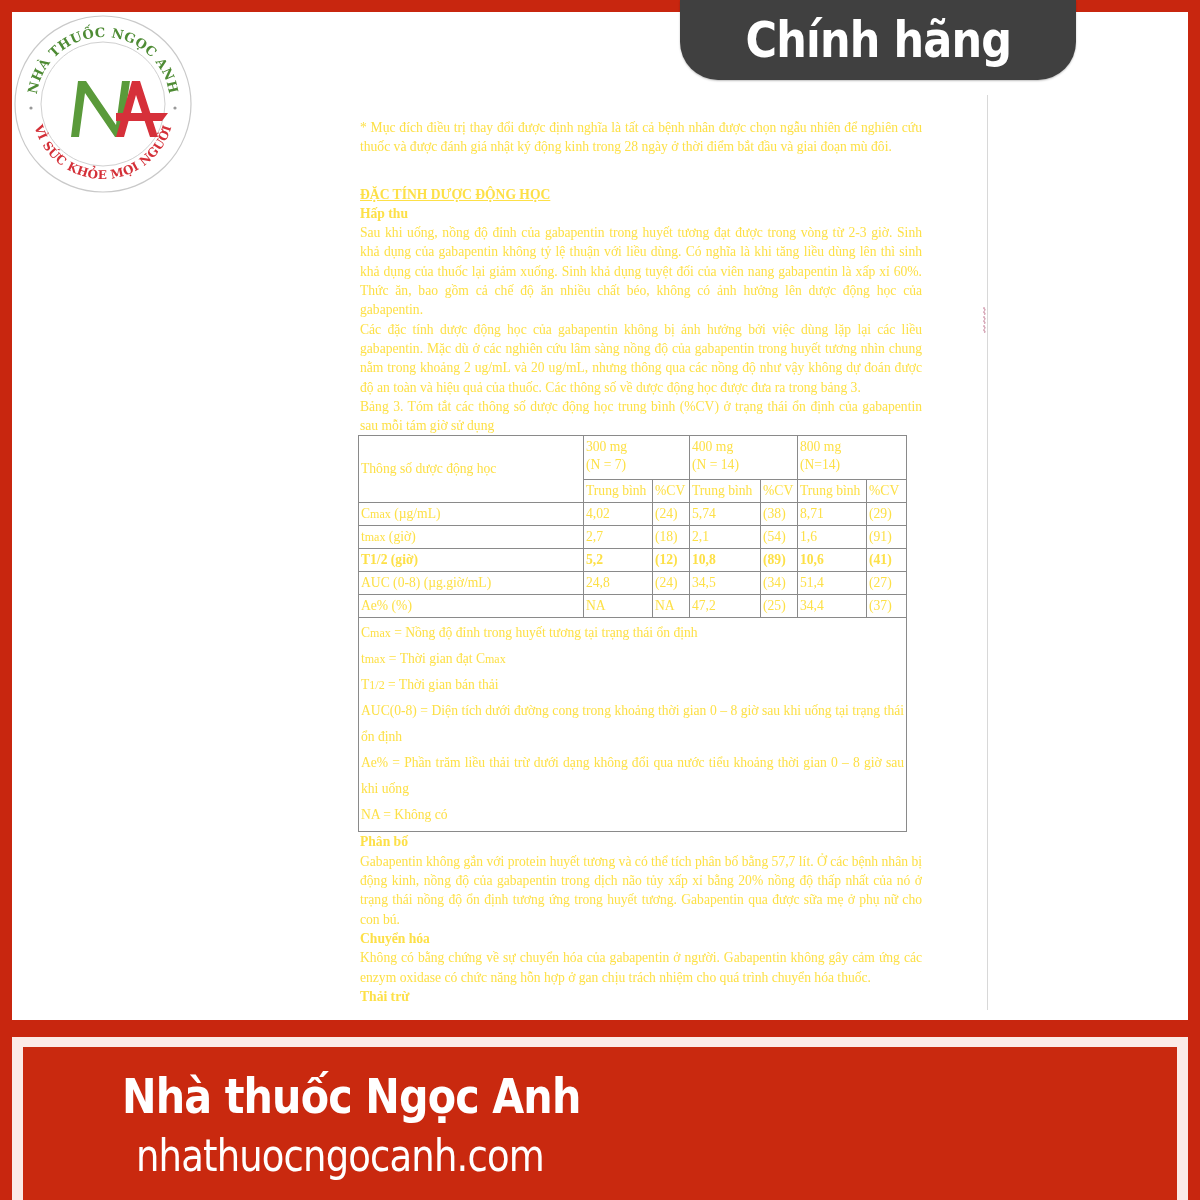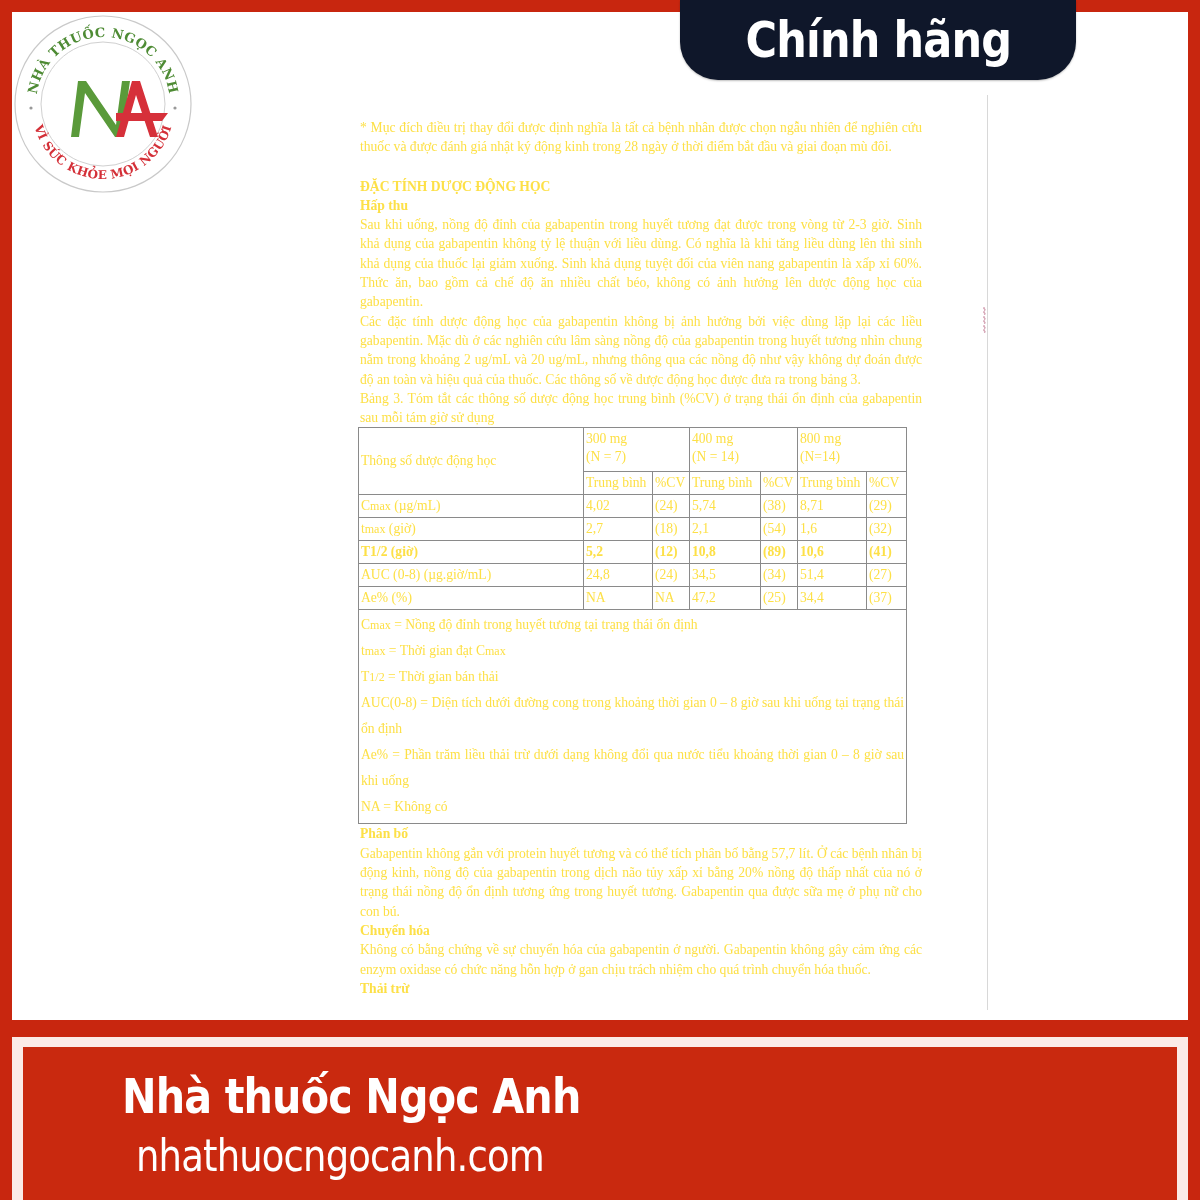--- a/index.html
+++ b/index.html
@@ -2,21 +2,21 @@
 <html><head>
 <meta charset="utf-8">
 <style>
   html, body { margin:0; padding:0; }
   body { width:1200px; height:1200px; position:relative; overflow:hidden; background:#c8260f; font-family:"Liberation Serif", serif; }
   .frame-white { position:absolute; left:12px; top:12px; width:1176px; height:1008px; background:#ffffff; }
   .page-rule { position:absolute; left:987px; top:95px; width:1px; height:915px; background:#d8d8d8; }
   .stamp-mark { position:absolute; left:977px; top:306px; width:12px; height:90px; color:#c98aa0; font-size:8px; writing-mode:vertical-rl; letter-spacing:1px; opacity:.8; }
 
   
-  .badge { position:absolute; left:680px; top:0; width:396px; height:80px; background:#0f172a; border-radius:0 0 38px 38px; box-shadow:0 1px 2px rgba(0,0,0,.25); display:flex; align-items:center; justify-content:center; }
+  .badge { position:absolute; left:680px; top:0; width:396px; height:80px; background:#404040; border-radius:0 0 38px 38px; box-shadow:0 1px 2px rgba(0,0,0,.25); display:flex; align-items:center; justify-content:center; }
   .badge span { color:#fff; font-family:"DejaVu Sans", sans-serif; font-weight:bold; font-size:50px; letter-spacing:-1px; transform:scaleX(.86); display:inline-block; }
 
   
   .logo { position:absolute; left:12px; top:13px; width:182px; height:182px; }
 
   
   .doc { position:absolute; left:360px; top:118px; width:562px; color:#fde047; font-size:13.6px; line-height:19.3px; }
   .doc p { margin:0; text-align:justify; }
   .doc .h { font-weight:bold; }
   .gap { height:19px; }
@@ -65,21 +65,21 @@
   </svg>
 </div>
 
 <div class="badge">
   <span>Chính hãng</span>
 </div>
 
 <div class="doc">
   <p>* Mục đích điều trị thay đổi được định nghĩa là tất cả bệnh nhân được chọn ngẫu nhiên để nghiên cứu thuốc và được đánh giá nhật ký động kinh trong 28 ngày ở thời điểm bắt đầu và giai đoạn mù đôi.</p>
   <div class="gap"></div>
-  <div class="h" style="margin-top:1px;">ĐẶC TÍNH DƯỢC ĐỘNG HỌC</div>
+  <div class="h" style="margin-top:9px;text-decoration:underline;">ĐẶC TÍNH DƯỢC ĐỘNG HỌC</div>
   <div class="h">Hấp thu</div>
   <p>Sau khi uống, nồng độ đỉnh của gabapentin trong huyết tương đạt được trong vòng từ 2-3 giờ. Sinh khả dụng của gabapentin không tỷ lệ thuận với liều dùng. Có nghĩa là khi tăng liều dùng lên thì sinh khả dụng của thuốc lại giảm xuống. Sinh khả dụng tuyệt đối của viên nang gabapentin là xấp xỉ 60%. Thức ăn, bao gồm cả chế độ ăn nhiều chất béo, không có ảnh hưởng lên dược động học của gabapentin.</p>
   <p>Các đặc tính dược động học của gabapentin không bị ảnh hưởng bởi việc dùng lặp lại các liều gabapentin. Mặc dù ở các nghiên cứu lâm sàng nồng độ của gabapentin trong huyết tương nhìn chung nằm trong khoảng 2 ug/mL và 20 ug/mL, nhưng thông qua các nồng độ như vậy không dự đoán được độ an toàn và hiệu quả của thuốc. Các thông số về dược động học được đưa ra trong bảng 3.</p>
   <p>Bảng 3. Tóm tắt các thông số dược động học trung bình (%CV) ở trạng thái ổn định của gabapentin sau mỗi tám giờ sử dụng</p>
 
   <table class="pk">
     <colgroup>
       <col style="width:225px">
         <col style="width:69px">
         <col style="width:37px">
@@ -121,21 +121,21 @@
       <td>8,71</td>
       <td>(29)</td>
     </tr>
     <tr style="height:23px;padding-left:26px;">
       <td><span>t</span><span class="sub">max</span><span> (giờ)</span></td>
       <td>2,7</td>
       <td>(18)</td>
       <td>2,1</td>
       <td>(54)</td>
       <td>1,6</td>
-      <td>(32)</td>
+      <td>(91)</td>
     </tr>
     <tr style="height:23px;font-weight:bold;">
       <td>T1/2 (giờ)</td>
       <td>5,2</td>
       <td>(12)</td>
       <td>10,8</td>
       <td>(89)</td>
       <td>10,6</td>
       <td>(41)</td>
     </tr>

